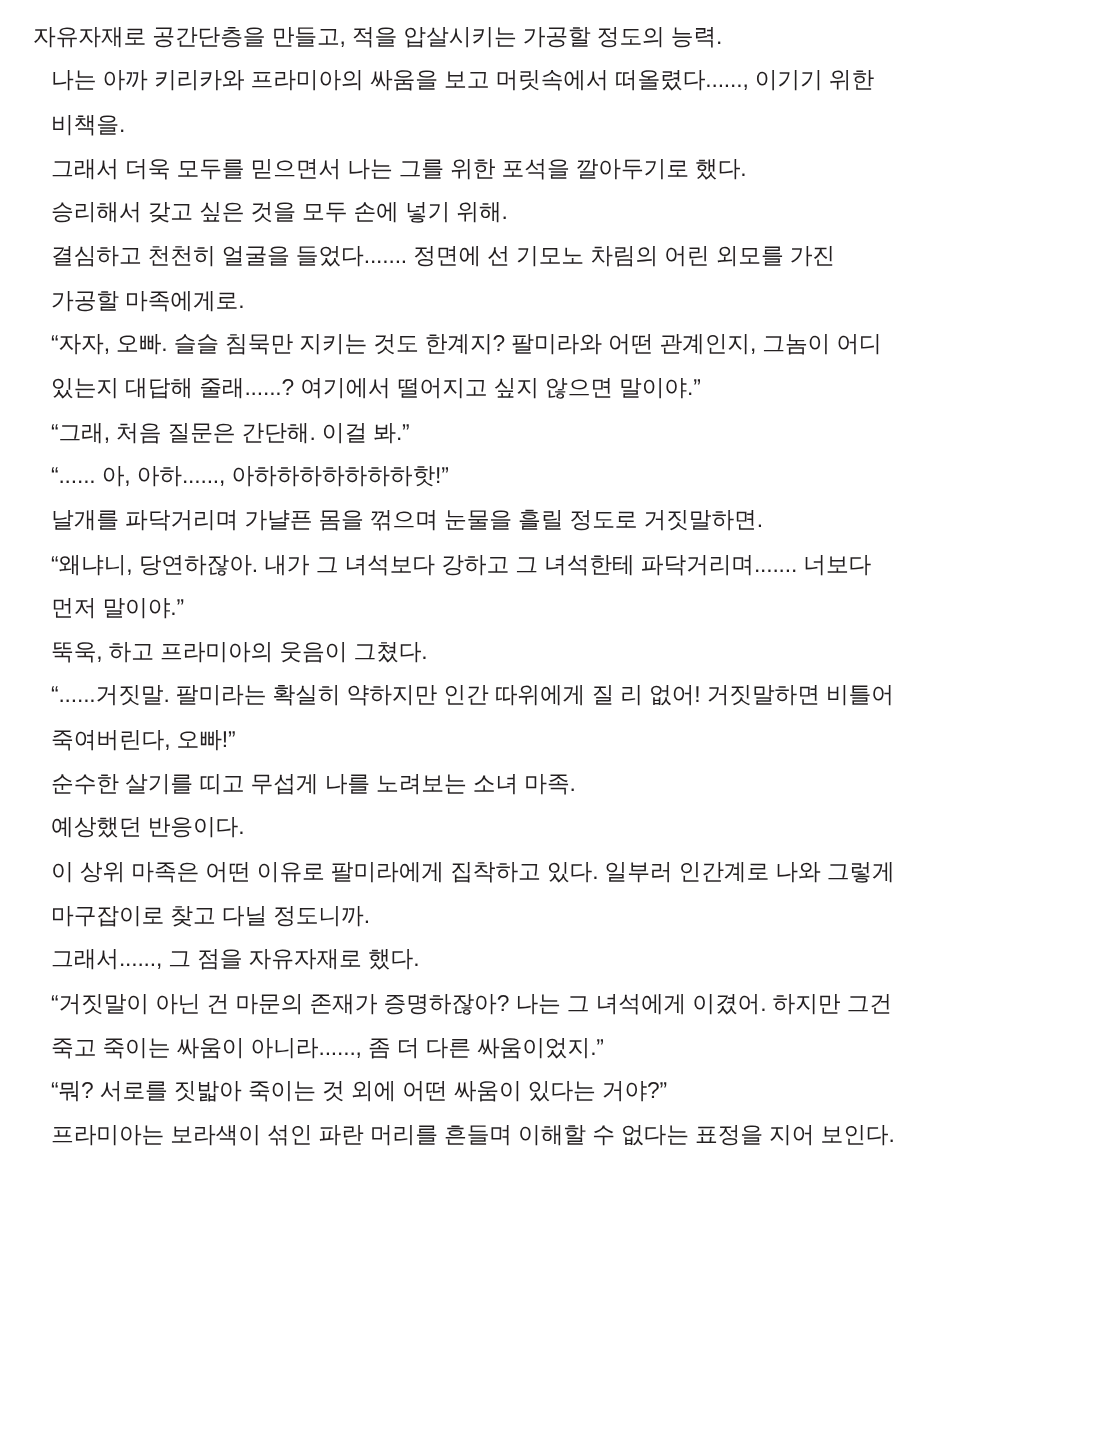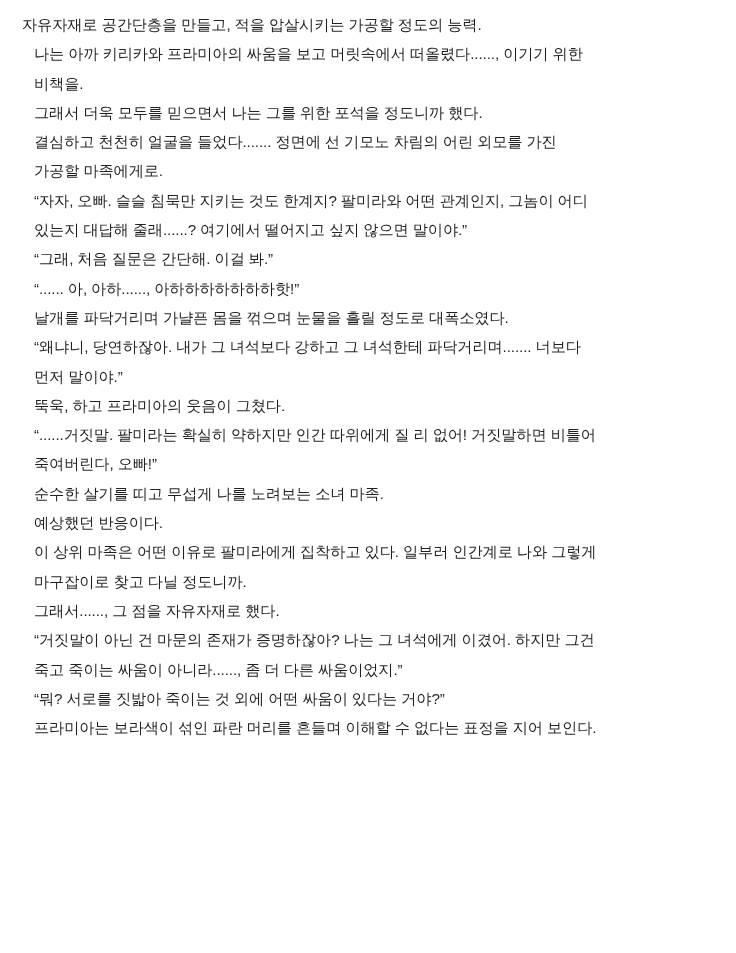--- a/index.html
+++ b/index.html
@@ -37,26 +37,27 @@
   .noindent {
     padding-left: 0;
   }
 </style>
 </head>
 <body>
 
 <div class="page">
   <p class="para noindent">자유자재로 공간단층을 만들고, 적을 압살시키는 가공할 정도의 능력.</p>
   <p class="para indent">나는 아까 키리카와 프라미아의 싸움을 보고 머릿속에서 떠올렸다......, 이기기 위한 비책을.</p>
-  <p class="para indent">그래서 더욱 모두를 믿으면서 나는 그를 위한 포석을 정도니까 했다.</p>
+  <p class="para indent">그래서 더욱 모두를 믿으면서 나는 그를 위한 포석을 깔아두기로 했다.</p>
+  <p class="para indent">승리해서 갖고 싶은 것을 모두 손에 넣기 위해.</p>
   <p class="para indent">결심하고 천천히 얼굴을 들었다....... 정면에 선 기모노 차림의 어린 외모를 가진 가공할 마족에게로.</p>
   <p class="para indent">“자자, 오빠. 슬슬 침묵만 지키는 것도 한계지? 팔미라와 어떤 관계인지, 그놈이 어디 있는지 대답해 줄래......? 여기에서 떨어지고 싶지 않으면 말이야.”</p>
   <p class="para indent">“그래, 처음 질문은 간단해. 이걸 봐.”</p>
   <p class="para indent">“...... 아, 아하......, 아하하하하하하하핫!”</p>
-  <p class="para indent">날개를 파닥거리며 가냘픈 몸을 꺾으며 눈물을 흘릴 정도로 대폭소였다.</p>
+  <p class="para indent">날개를 파닥거리며 가냘픈 몸을 꺾으며 눈물을 흘릴 정도로 거짓말하면.</p>
   <p class="para indent">“왜냐니, 당연하잖아. 내가 그 녀석보다 강하고 그 녀석한테 파닥거리며....... 너보다 먼저 말이야.”</p>
   <p class="para indent">뚝욱, 하고 프라미아의 웃음이 그쳤다.</p>
   <p class="para indent">“......거짓말. 팔미라는 확실히 약하지만 인간 따위에게 질 리 없어! 거짓말하면 비틀어 죽여버린다, 오빠!”</p>
   <p class="para indent">순수한 살기를 띠고 무섭게 나를 노려보는 소녀 마족.</p>
   <p class="para indent">예상했던 반응이다.</p>
   <p class="para indent">이 상위 마족은 어떤 이유로 팔미라에게 집착하고 있다. 일부러 인간계로 나와 그렇게 마구잡이로 찾고 다닐 정도니까.</p>
   <p class="para indent">그래서......, 그 점을 자유자재로 했다.</p>
   <p class="para indent">“거짓말이 아닌 건 마문의 존재가 증명하잖아? 나는 그 녀석에게 이겼어. 하지만 그건 죽고 죽이는 싸움이 아니라......, 좀 더 다른 싸움이었지.”</p>
   <p class="para indent">“뭐? 서로를 짓밟아 죽이는 것 외에 어떤 싸움이 있다는 거야?”</p>
   <p class="para indent">프라미아는 보라색이 섞인 파란 머리를 흔들며 이해할 수 없다는 표정을 지어 보인다.</p>

